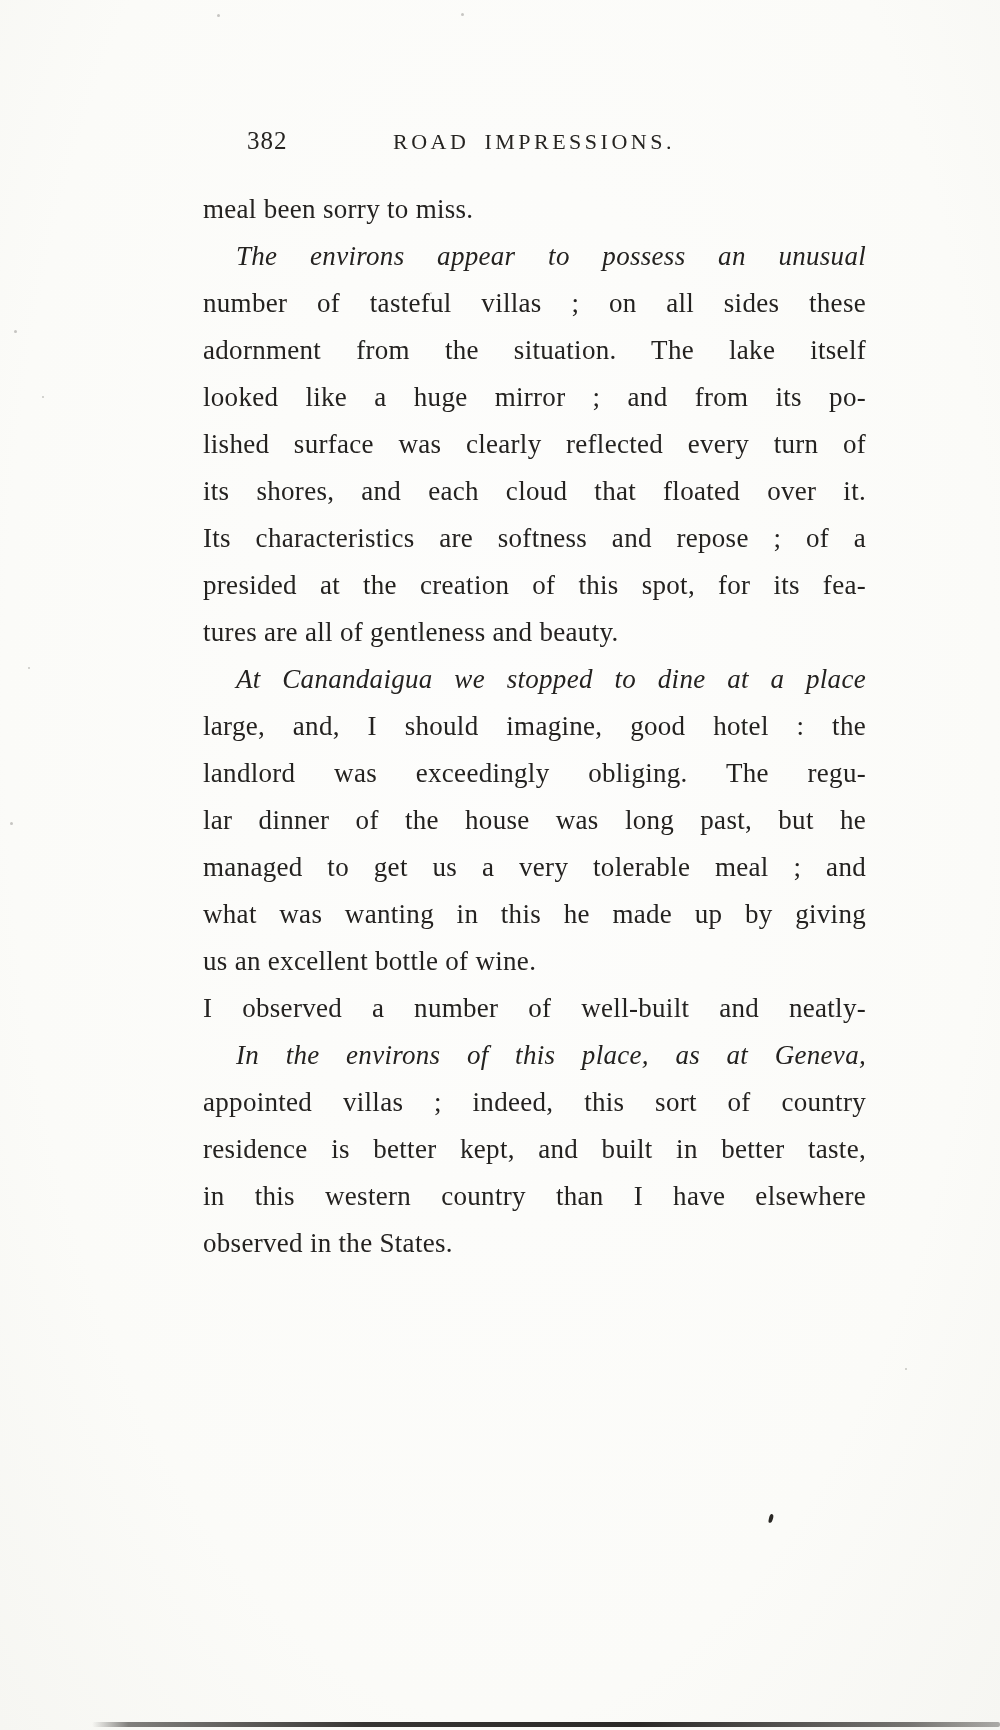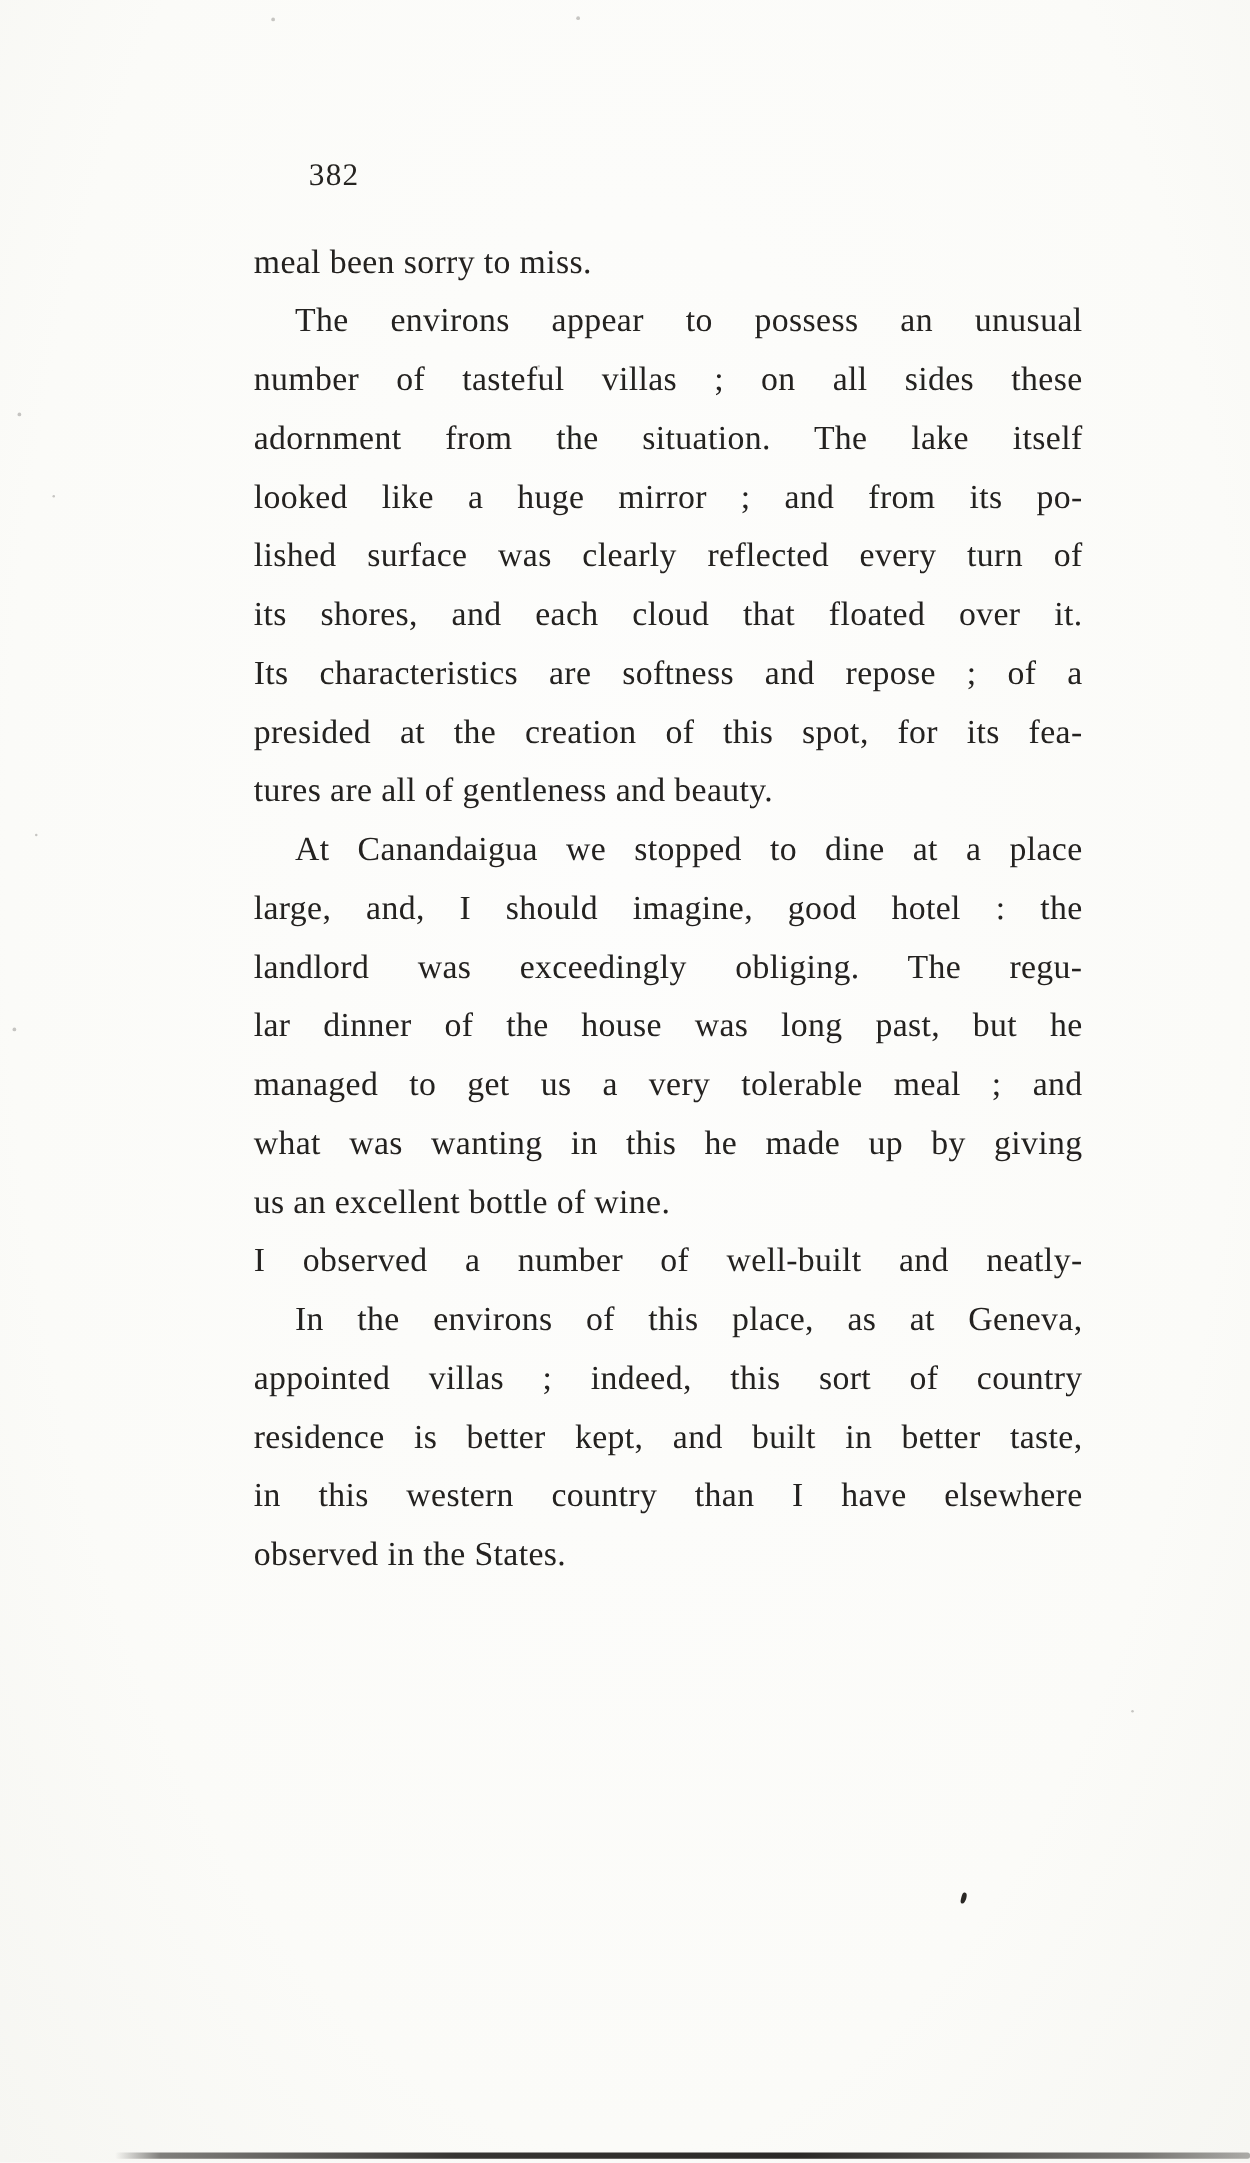--- a/index.html
+++ b/index.html
@@ -62,20 +62,21 @@
     text-justify: inter-word;
     letter-spacing: 0.3px;
     color: #242220;
   }
   .line.last {
     text-align-last: left;
     white-space: normal;
   }
   .line.indent {
     text-indent: 33px;
+    font-style: italic;
   }
   
   .speck {
     position: absolute;
     background: rgba(40, 38, 35, 0.55);
     border-radius: 50%;
   }
   .speck.faint { background: rgba(60, 58, 55, 0.28); }
   .mark-comma {
     position: absolute;
@@ -103,20 +104,21 @@
     border-radius: 2px;
   }
 </style>
 </head>
 <body>
 
 <div class="page">
 
   <div class="header">
     <span class="pagenum">382</span>
+    <span class="running">ROAD IMPRESSIONS.</span>
   </div>
 
   <div class="textblock">
       <div class="line last">meal been sorry to miss.</div>
       <div class="line indent">The environs appear to possess an unusual</div>
       <div class="line">number of tasteful villas ; on all sides these</div>
       <div class="line">adornment from the situation.  The lake itself</div>
       <div class="line">looked like a huge mirror ; and from its po-</div>
       <div class="line">lished surface was clearly reflected every turn of</div>
       <div class="line">its shores, and each cloud that floated over it.</div>

